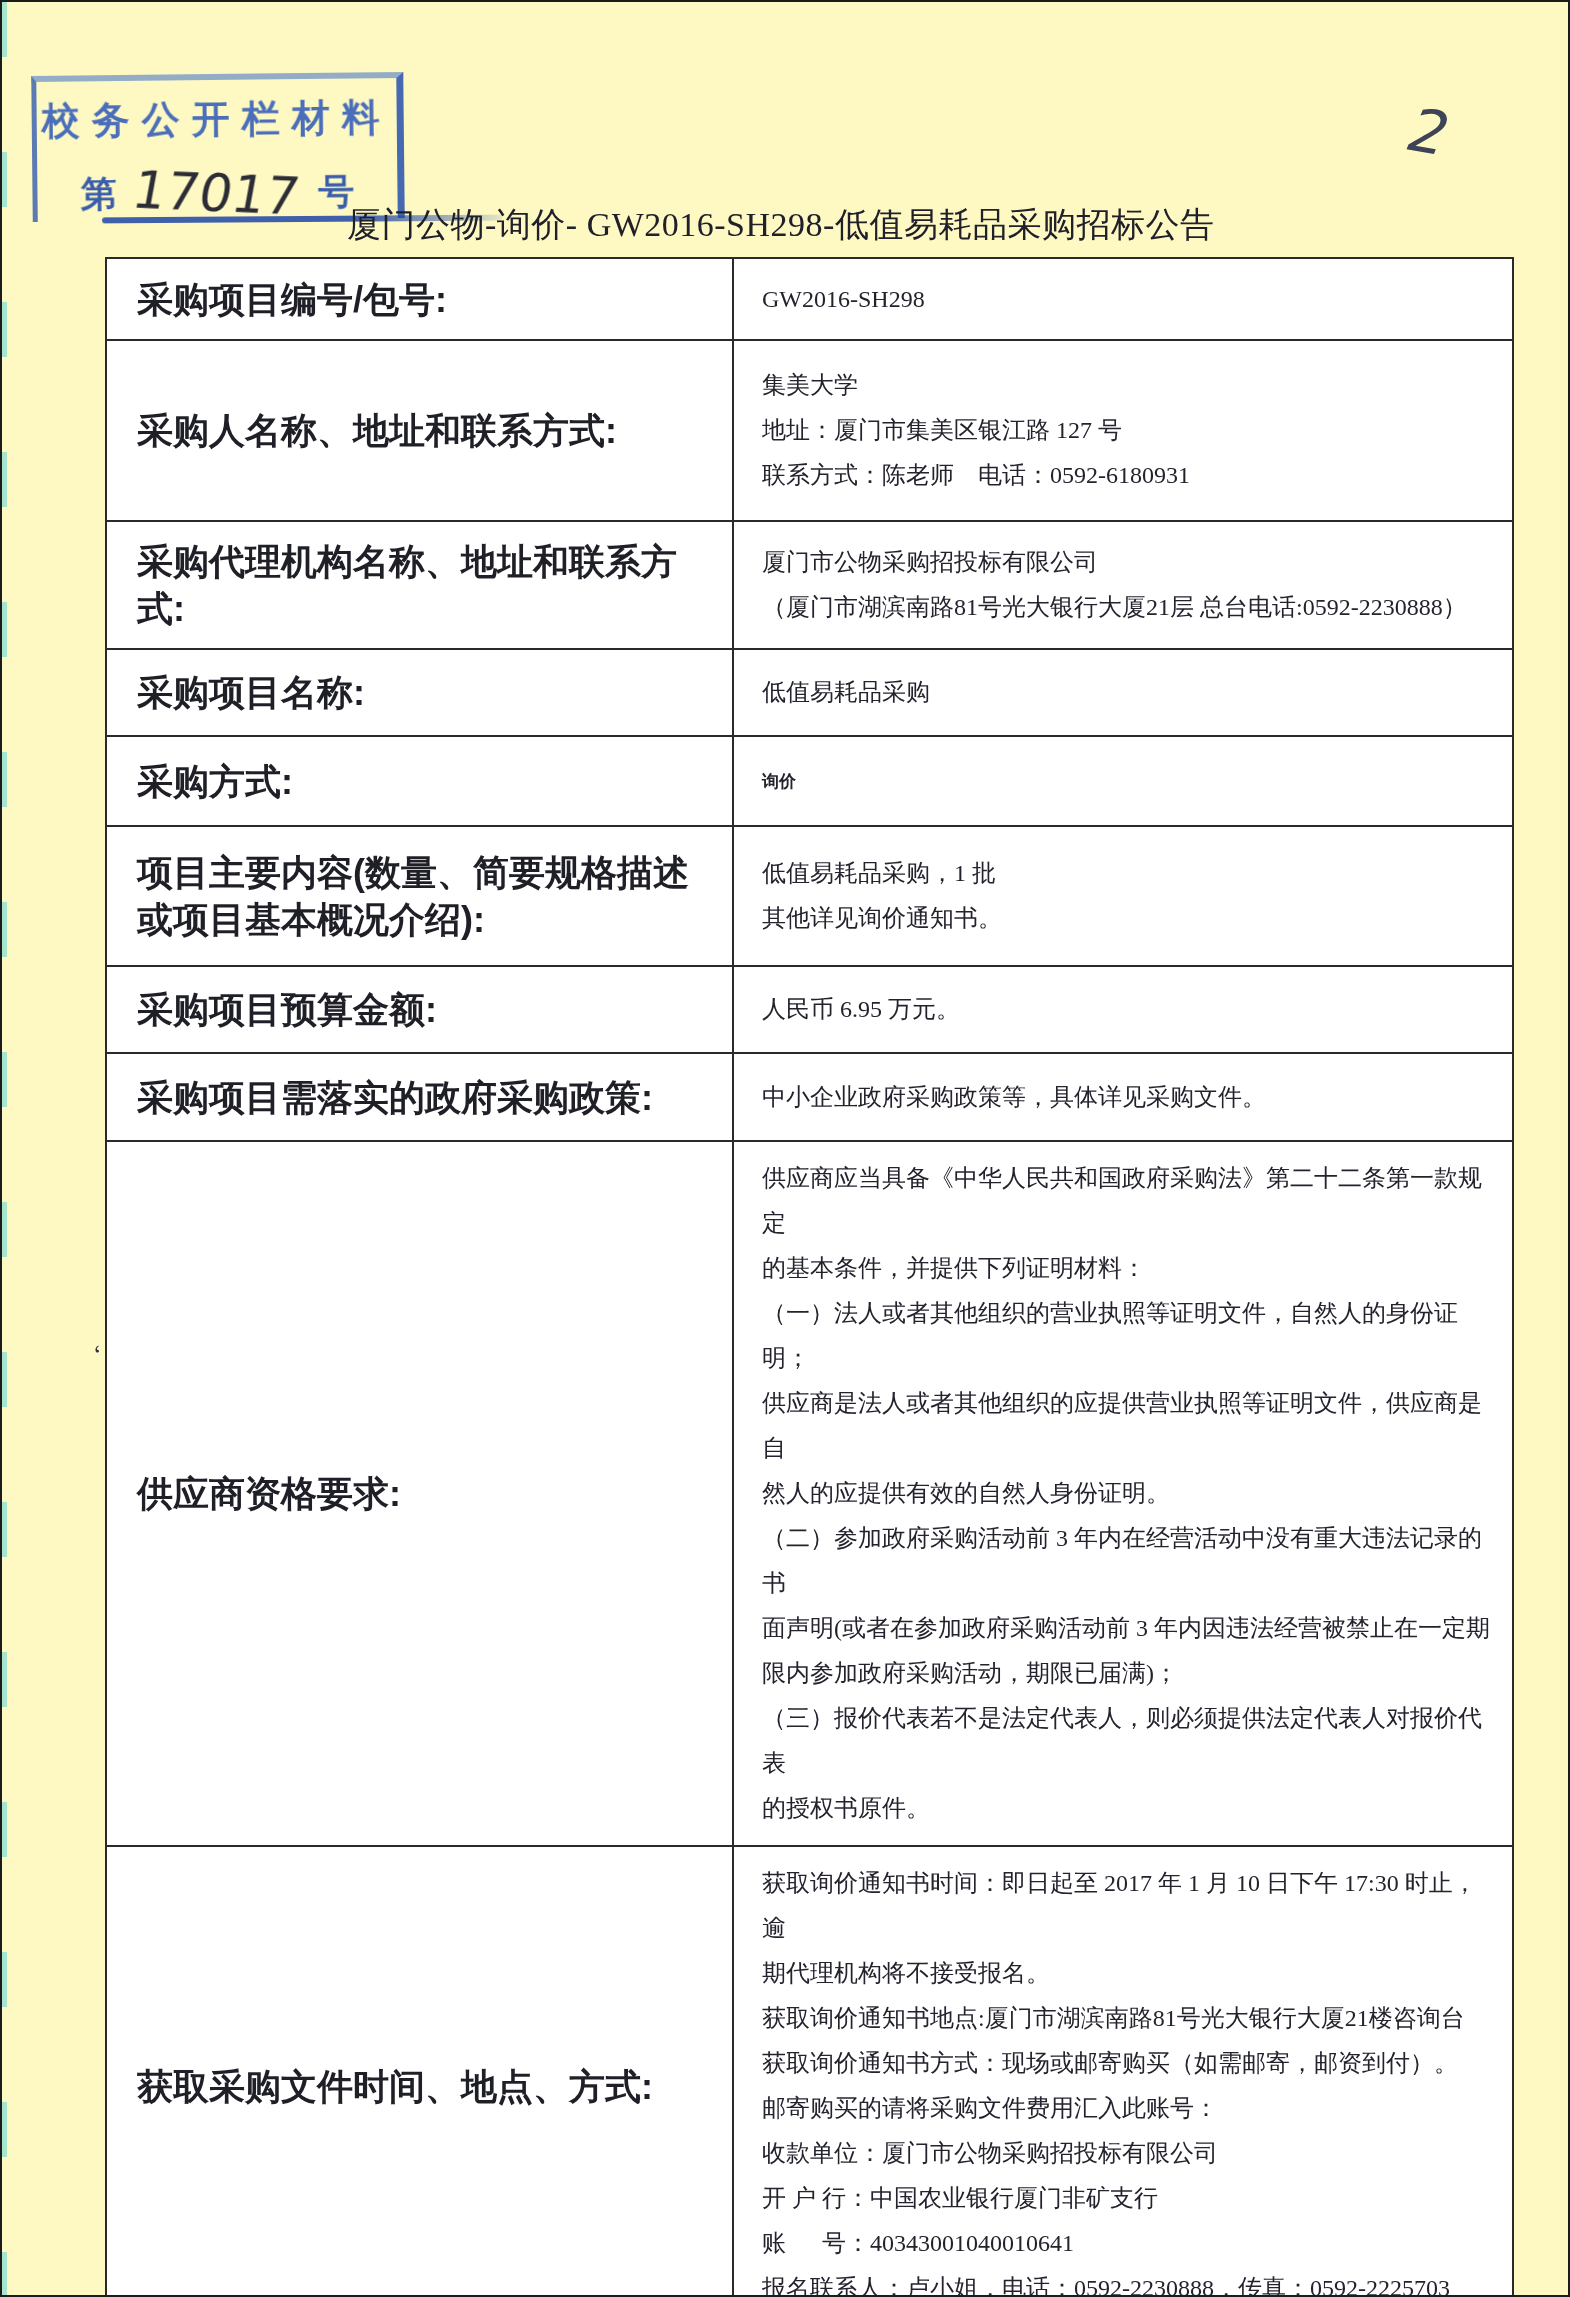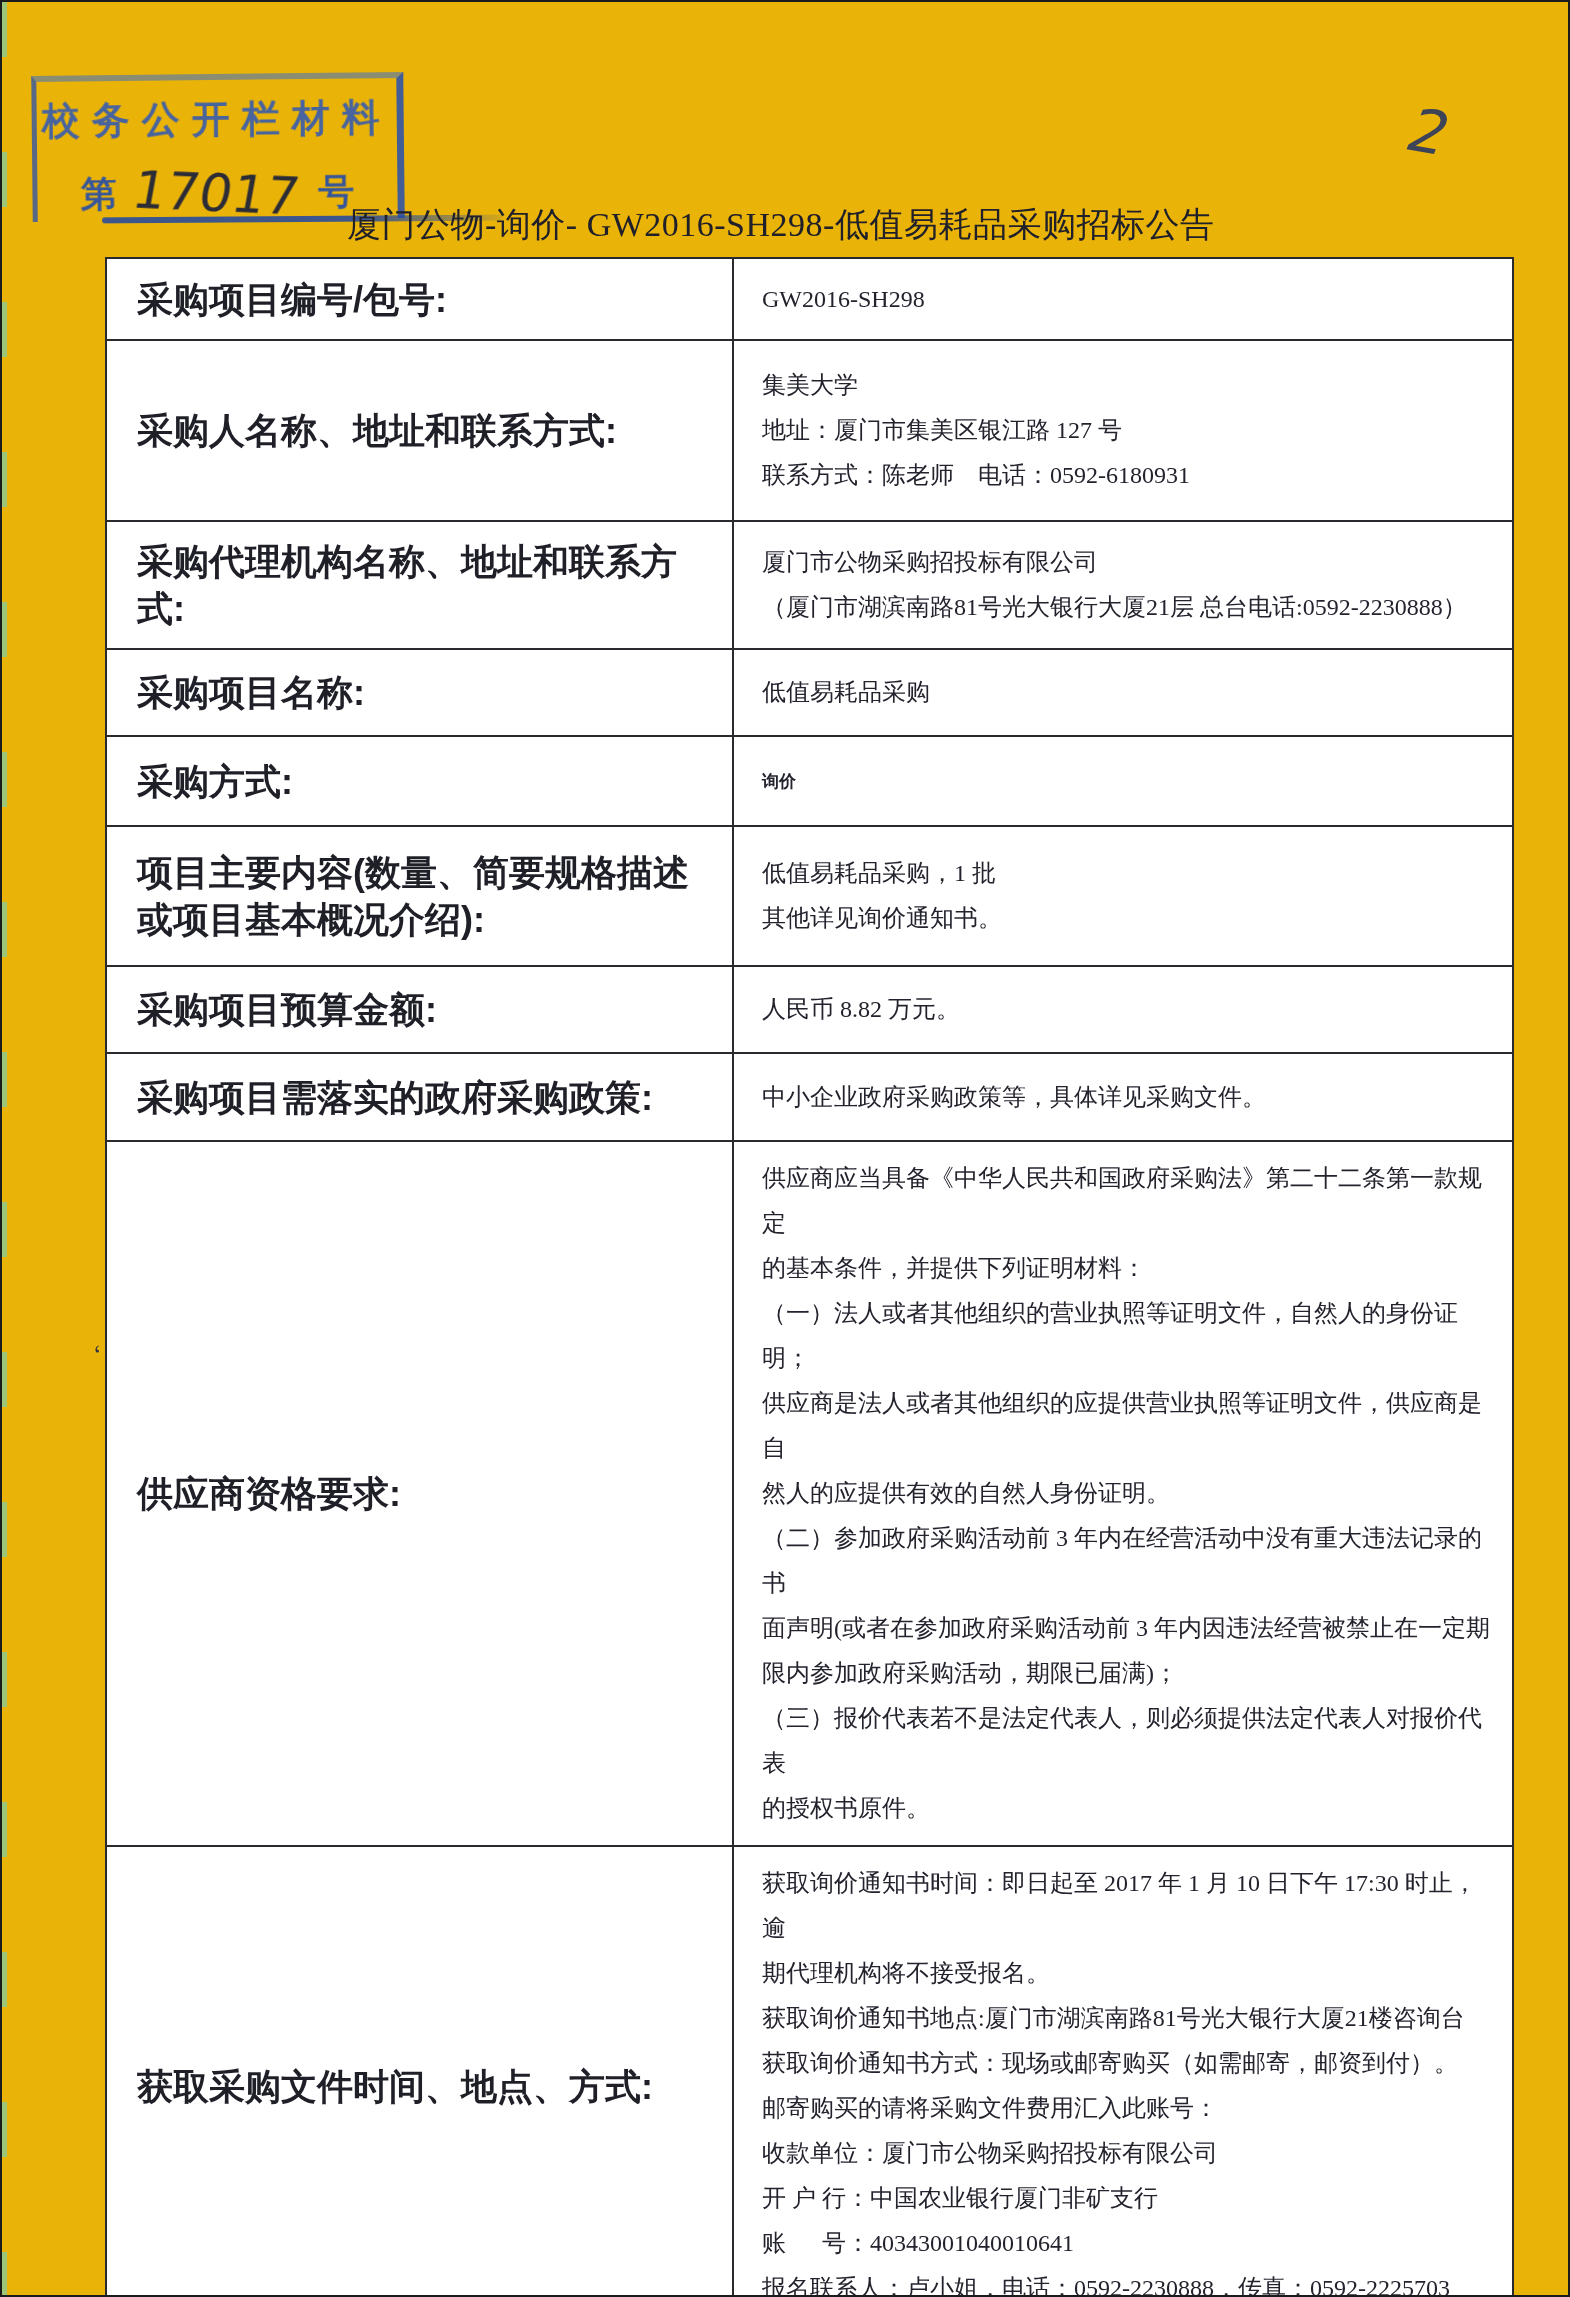--- a/index.html
+++ b/index.html
@@ -6,21 +6,21 @@
   html, body { background: #e8e8e8; }
   body {
     width: 1570px;
     font-family: "Liberation Serif", "DejaVu Serif", serif;
     color: #23232c;
   }
   .page {
     position: relative;
     width: 1570px;
     height: 2297px;
-    background: #eab308;
+    background: #fef9c3;
     border: 2px solid #1b1b1b;
     overflow: hidden;
   }
   
   .scan-edge {
     position: absolute;
     left: 0; top: 0; bottom: 0;
     width: 5px;
     background: repeating-linear-gradient(180deg,
       rgba(95, 214, 214, 0.55) 0 55px,
@@ -218,21 +218,21 @@
       <div class="table-row row-5">
     <div class="cell label-cell">项目主要内容(数量、简要规格描述或项目基本概况介绍):</div>
     <div class="cell value-cell">
           <div class="value-line">低值易耗品采购，1 批</div>
           <div class="value-line">其他详见询价通知书。</div>
         </div>
   </div>
       <div class="table-row row-6">
     <div class="cell label-cell">采购项目预算金额:</div>
     <div class="cell value-cell">
-          <div class="value-line">人民币 8.82 万元。</div>
+          <div class="value-line">人民币 6.95 万元。</div>
         </div>
   </div>
       <div class="table-row row-7">
     <div class="cell label-cell">采购项目需落实的政府采购政策:</div>
     <div class="cell value-cell">
           <div class="value-line">中小企业政府采购政策等，具体详见采购文件。</div>
         </div>
   </div>
       <div class="table-row row-8">
     <div class="cell label-cell">供应商资格要求:</div>

